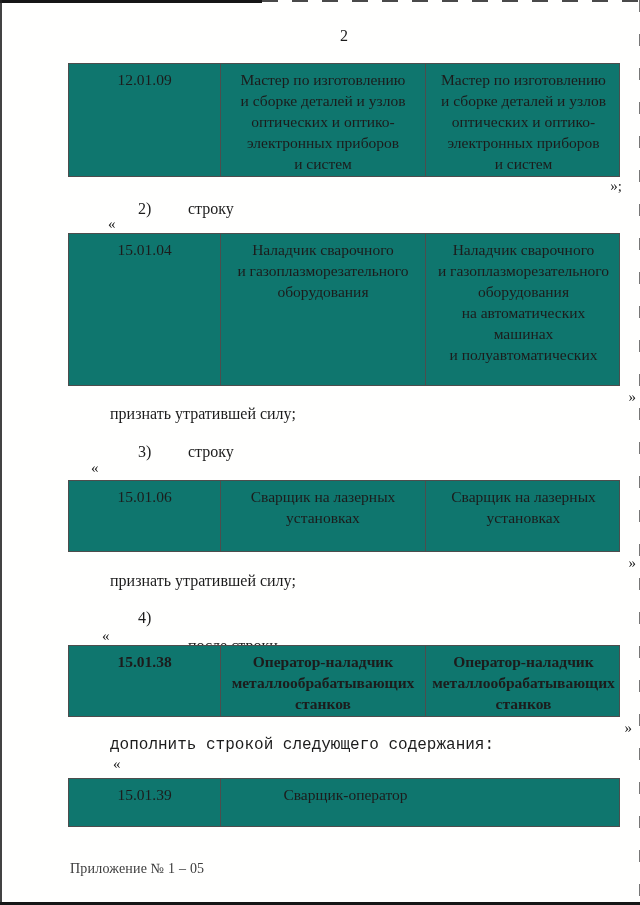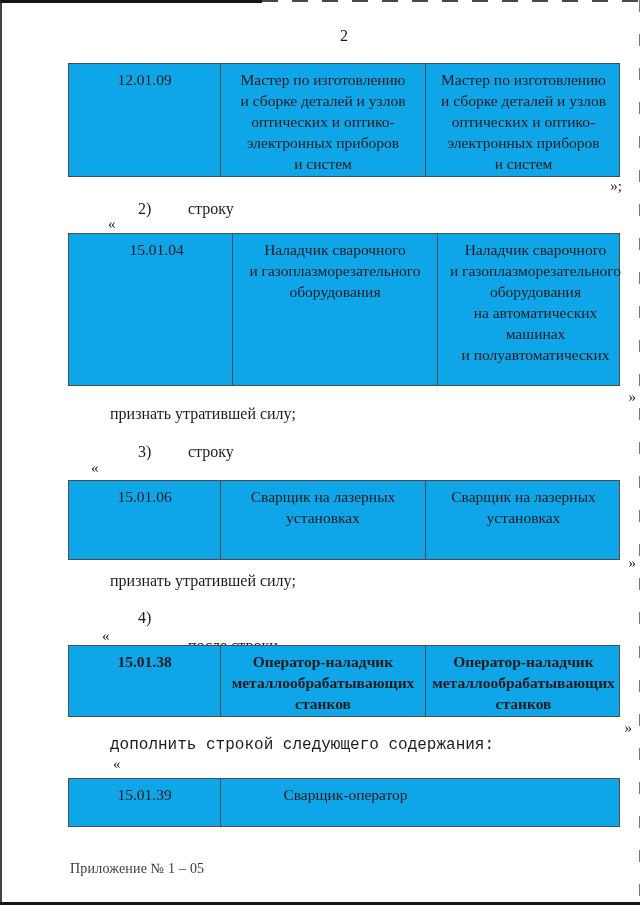--- a/index.html
+++ b/index.html
@@ -19,31 +19,31 @@
   .edge-left{position:absolute;left:0;top:0;width:2px;height:905px;background:#222;opacity:.85;}
   .edge-bottom{position:absolute;left:0;top:902px;width:640px;height:3px;background:#161616;}
   .edge-right{position:absolute;right:0;top:0;width:1px;height:905px;
     background:repeating-linear-gradient(180deg,#555 0 12px,transparent 12px 34px);opacity:.8;}
 
   .pagenum{position:absolute;left:68px;width:552px;top:27px;text-align:center;font-size:16px;}
 
   .tbl{
     position:absolute;left:68px;width:552px;
     display:grid;grid-template-columns:152px 205px 195px;
-    border:1px solid #4d4d4d;background:#0ea5e9;
+    border:1px solid #4d4d4d;background:#0f766e;
   }
   .tbl .cell{
     padding-top:5px;text-align:center;
     font-size:15.5px;line-height:21px;overflow:hidden;
   }
   .tbl .cell.b{border-right:1px solid #4d4d4d;}
 
   .t1{top:63px;height:114px;}
-  .t2{top:233px;height:153px;padding-left:12px;}
-  .t3{top:480px;height:80px;}
+  .t2{top:233px;height:153px;}
+  .t3{top:480px;height:72px;}
   .t4{top:645px;height:72px;font-weight:bold;}
   .t5{top:778px;height:49px;gap:22px;}
 
   .line{position:absolute;font-size:16px;line-height:18px;white-space:nowrap;}
   .closeq{position:absolute;left:68px;text-align:right;font-size:15px;white-space:nowrap;}
   .openq{position:absolute;font-size:15px;}
 
   .footer{position:absolute;left:70px;top:861px;font-size:14px;color:#3c3c3c;letter-spacing:.2px;}
 </style>
 </head>

